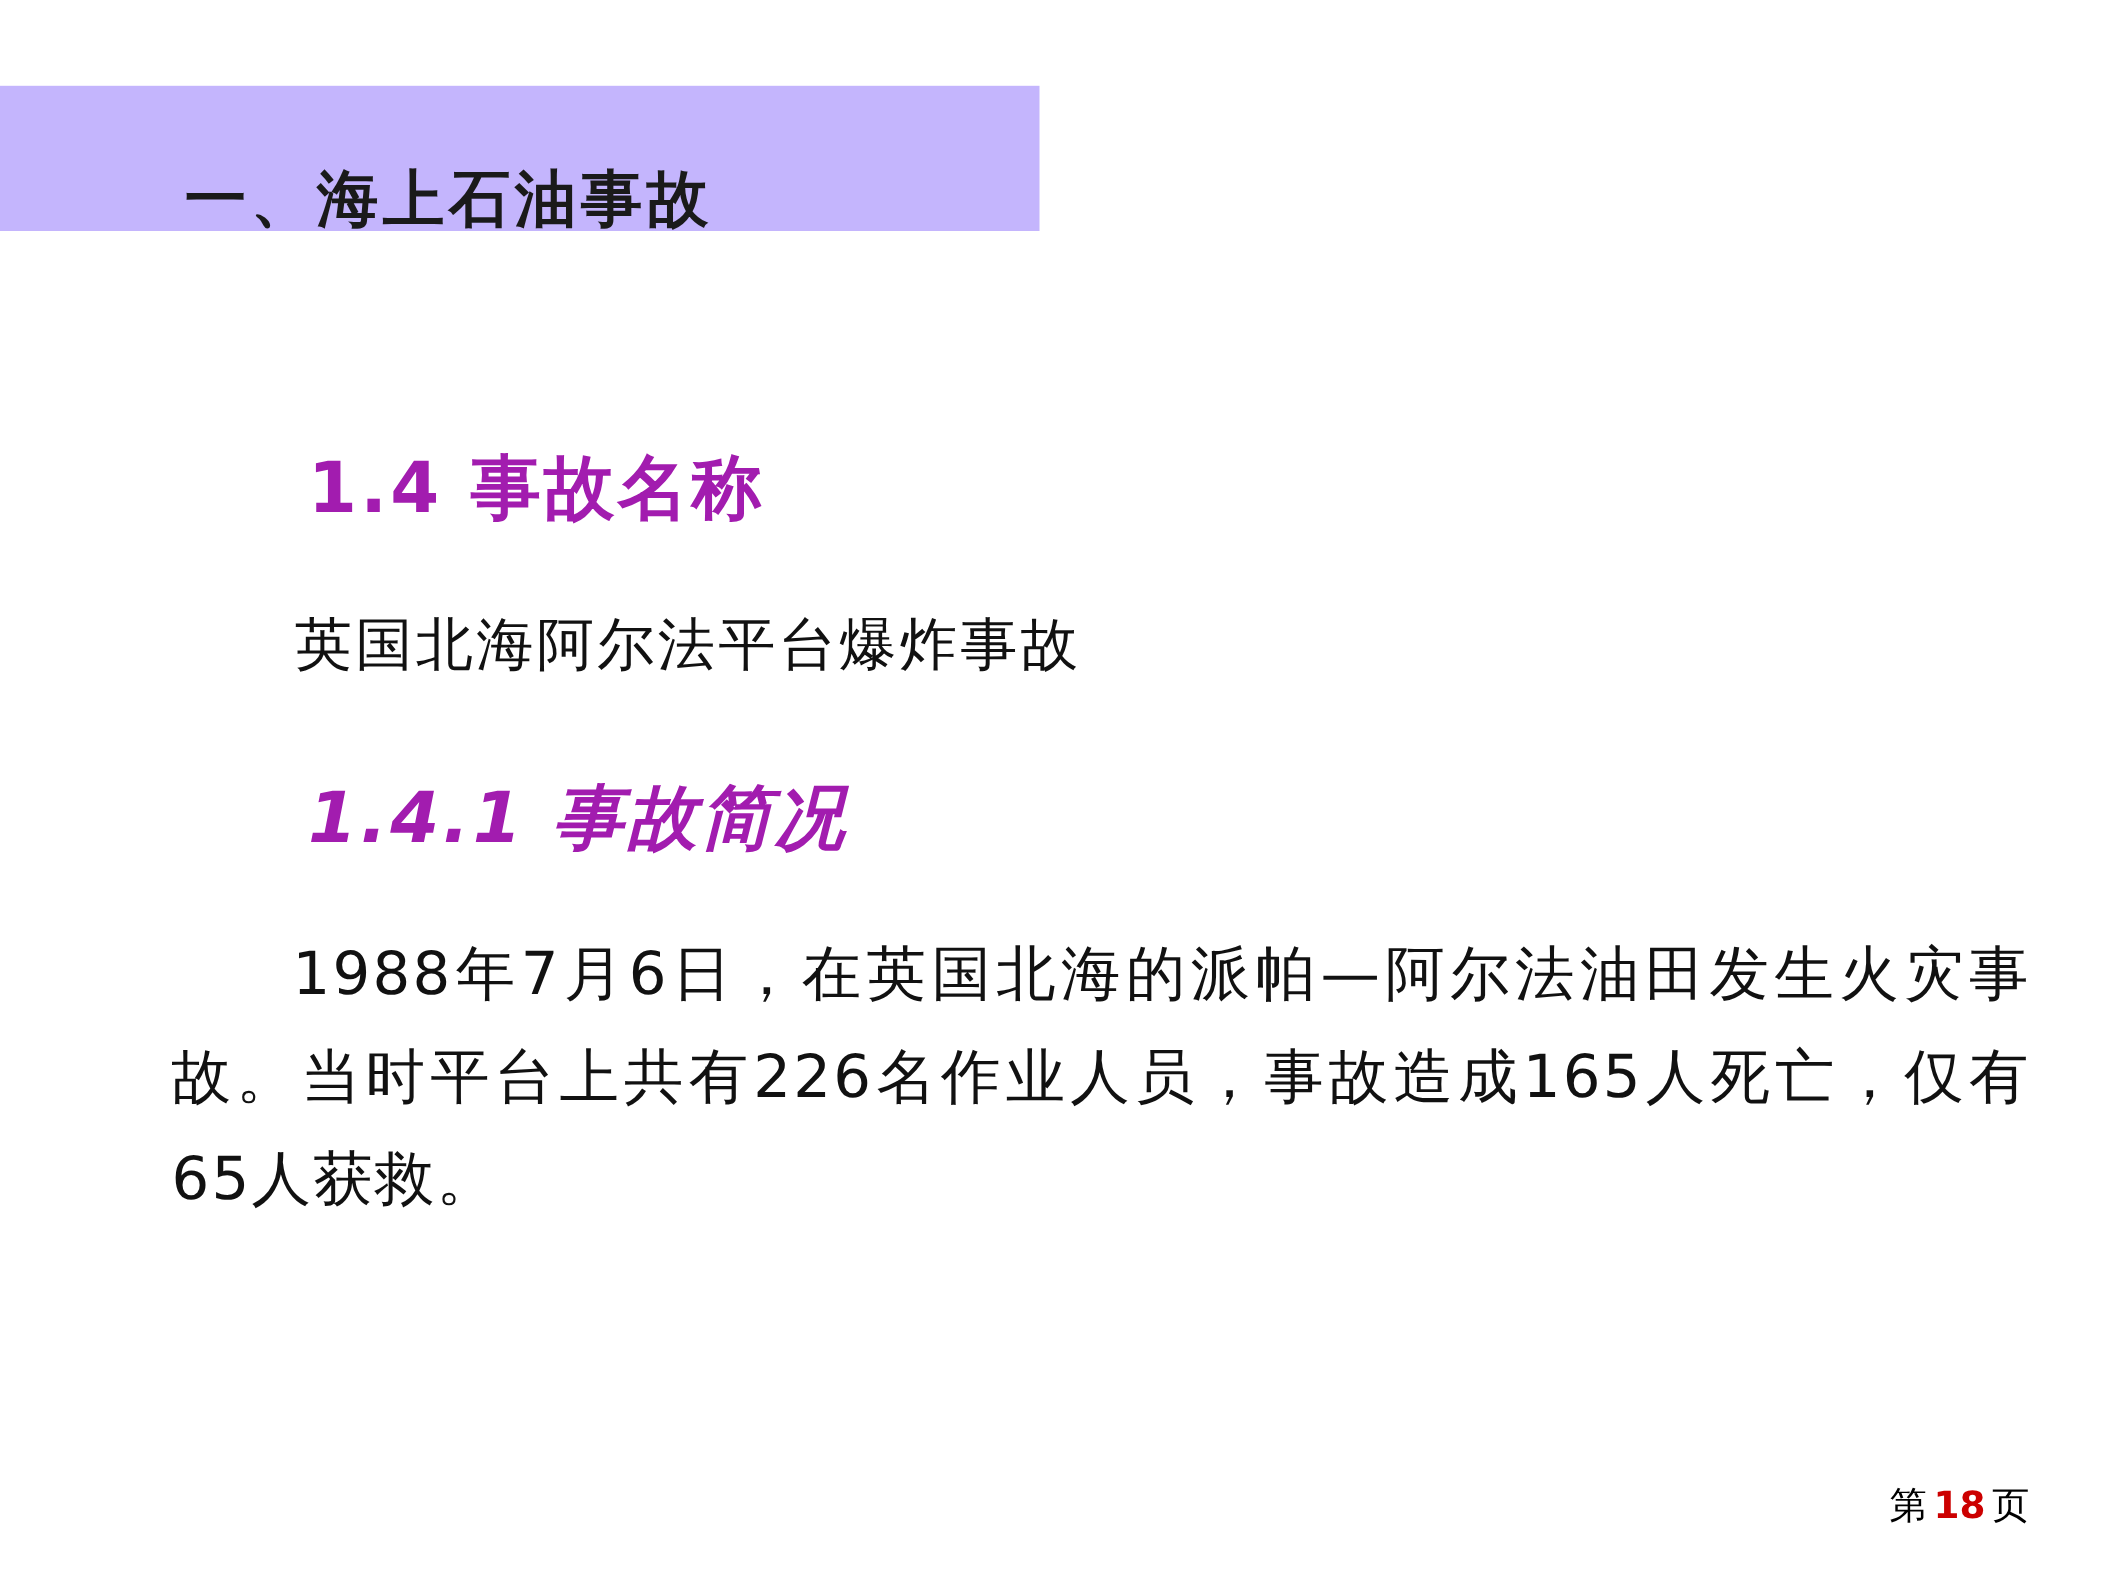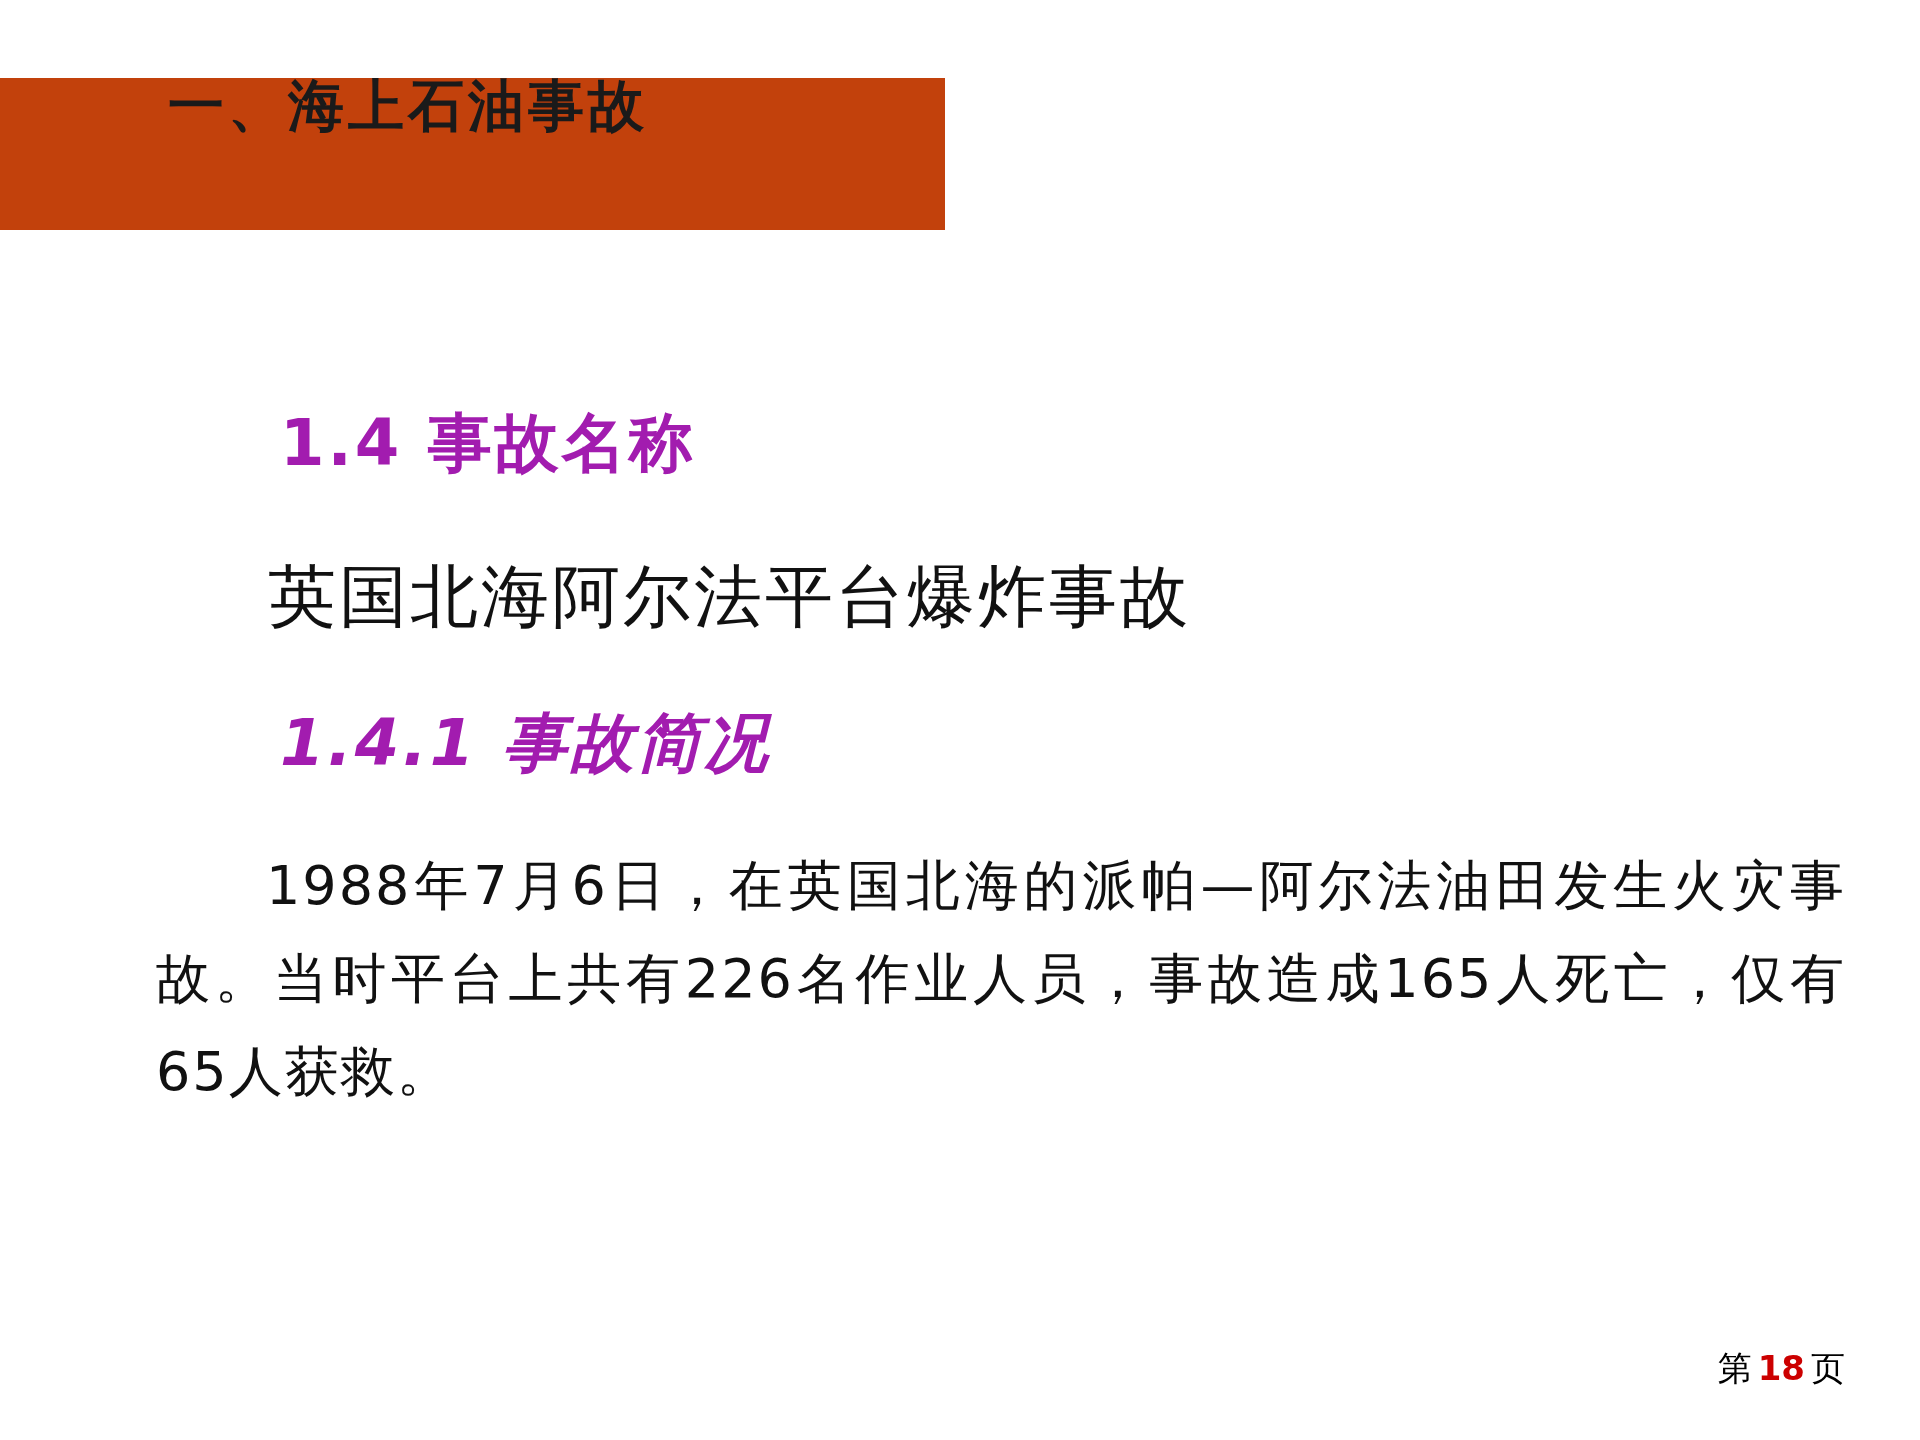--- a/index.html
+++ b/index.html
@@ -23,24 +23,24 @@
     height: 1440px;
     background: #ffffff;
   }
 
   
   .header-band {
     position: absolute;
     left: 0;
     top: 78px;
     width: 945px;
-    height: 152px;
-    background: #c2410c;
+    height: 132px;
+    background: #c4b5fd;
     display: flex;
-    align-items: flex-start;
+    align-items: flex-end;
   }
   .header-title {
     margin-left: 168px;
     font-family: "DejaVu Sans", "Liberation Sans", sans-serif;
     font-size: 56px;
     font-weight: bold;
     color: #1a1a1a;
     letter-spacing: 4px;
     line-height: 1;
     white-space: nowrap;
@@ -64,21 +64,21 @@
   }
 
   .h-1-4 {
     position: absolute;
     left: 280px;
     top: 70px;
   }
 
   .plain-black {
     font-family: "DejaVu Sans", "Liberation Sans", sans-serif;
-    font-size: 68px;
+    font-size: 52px;
     color: #111111;
     letter-spacing: 3px;
     white-space: nowrap;
   }
 
   .accident-name {
     position: absolute;
     left: 268px;
     top: 222px;
   }

